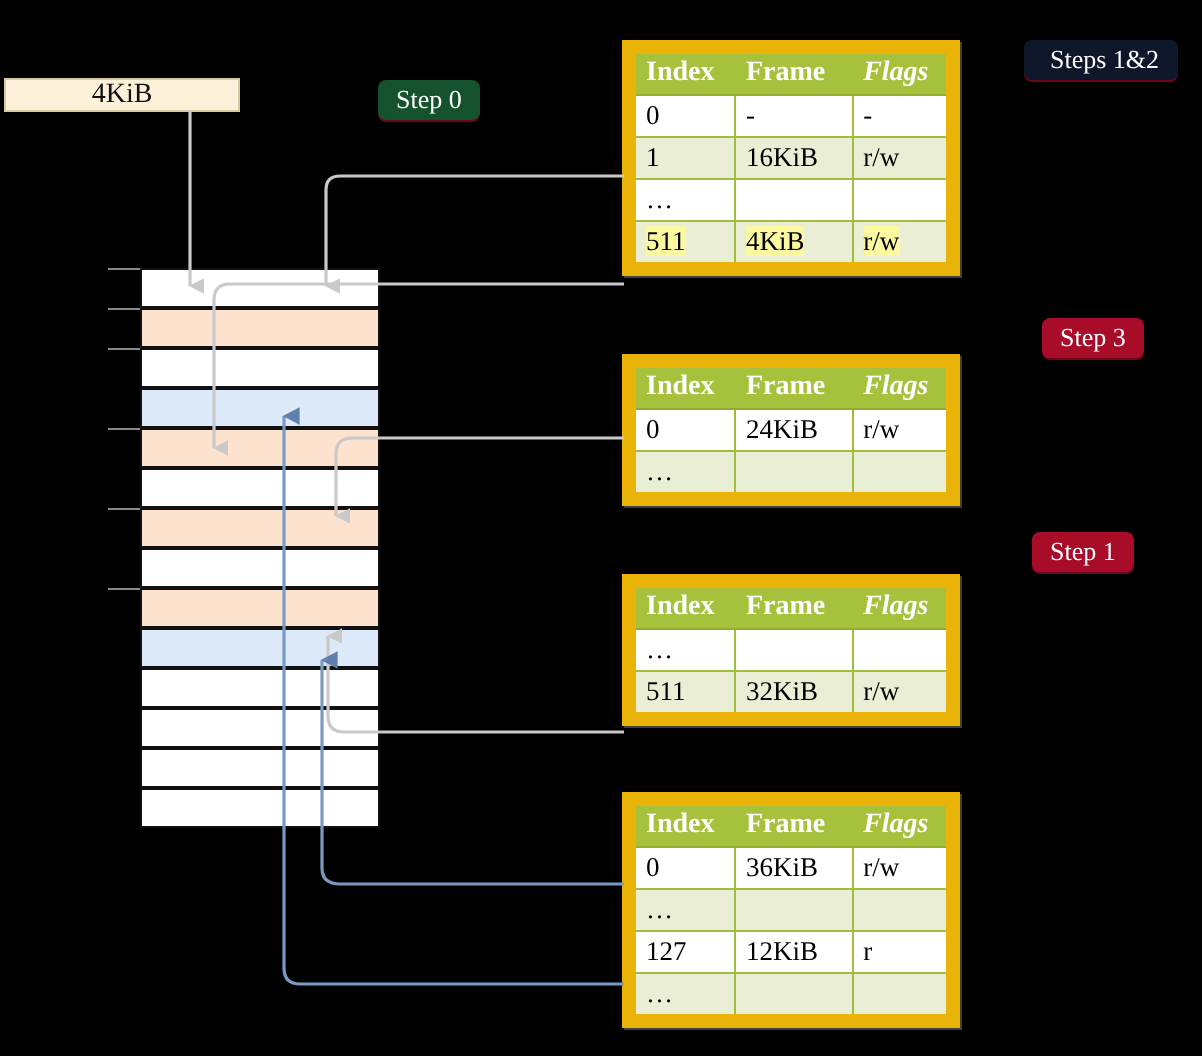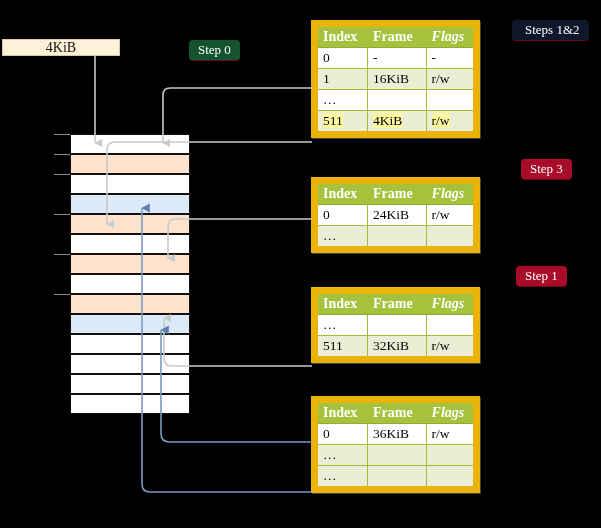--- a/index.html
+++ b/index.html
@@ -205,20 +205,25 @@
           <tr>
             <td class="c-index">0</td>
             <td class="c-frame">36KiB</td>
             <td class="c-flags">r/w</td>
           </tr>
           <tr class="alt">
             <td class="c-index dots">…</td>
             <td class="c-frame"></td>
             <td class="c-flags"></td>
           </tr>
+          <tr>
+            <td class="c-index">127</td>
+            <td class="c-frame">12KiB</td>
+            <td class="c-flags">r</td>
+          </tr>
           <tr class="alt">
             <td class="c-index dots">…</td>
             <td class="c-frame"></td>
             <td class="c-flags"></td>
           </tr>
         </tbody>
       </table>
     </div>
 
   <div id="badges">

